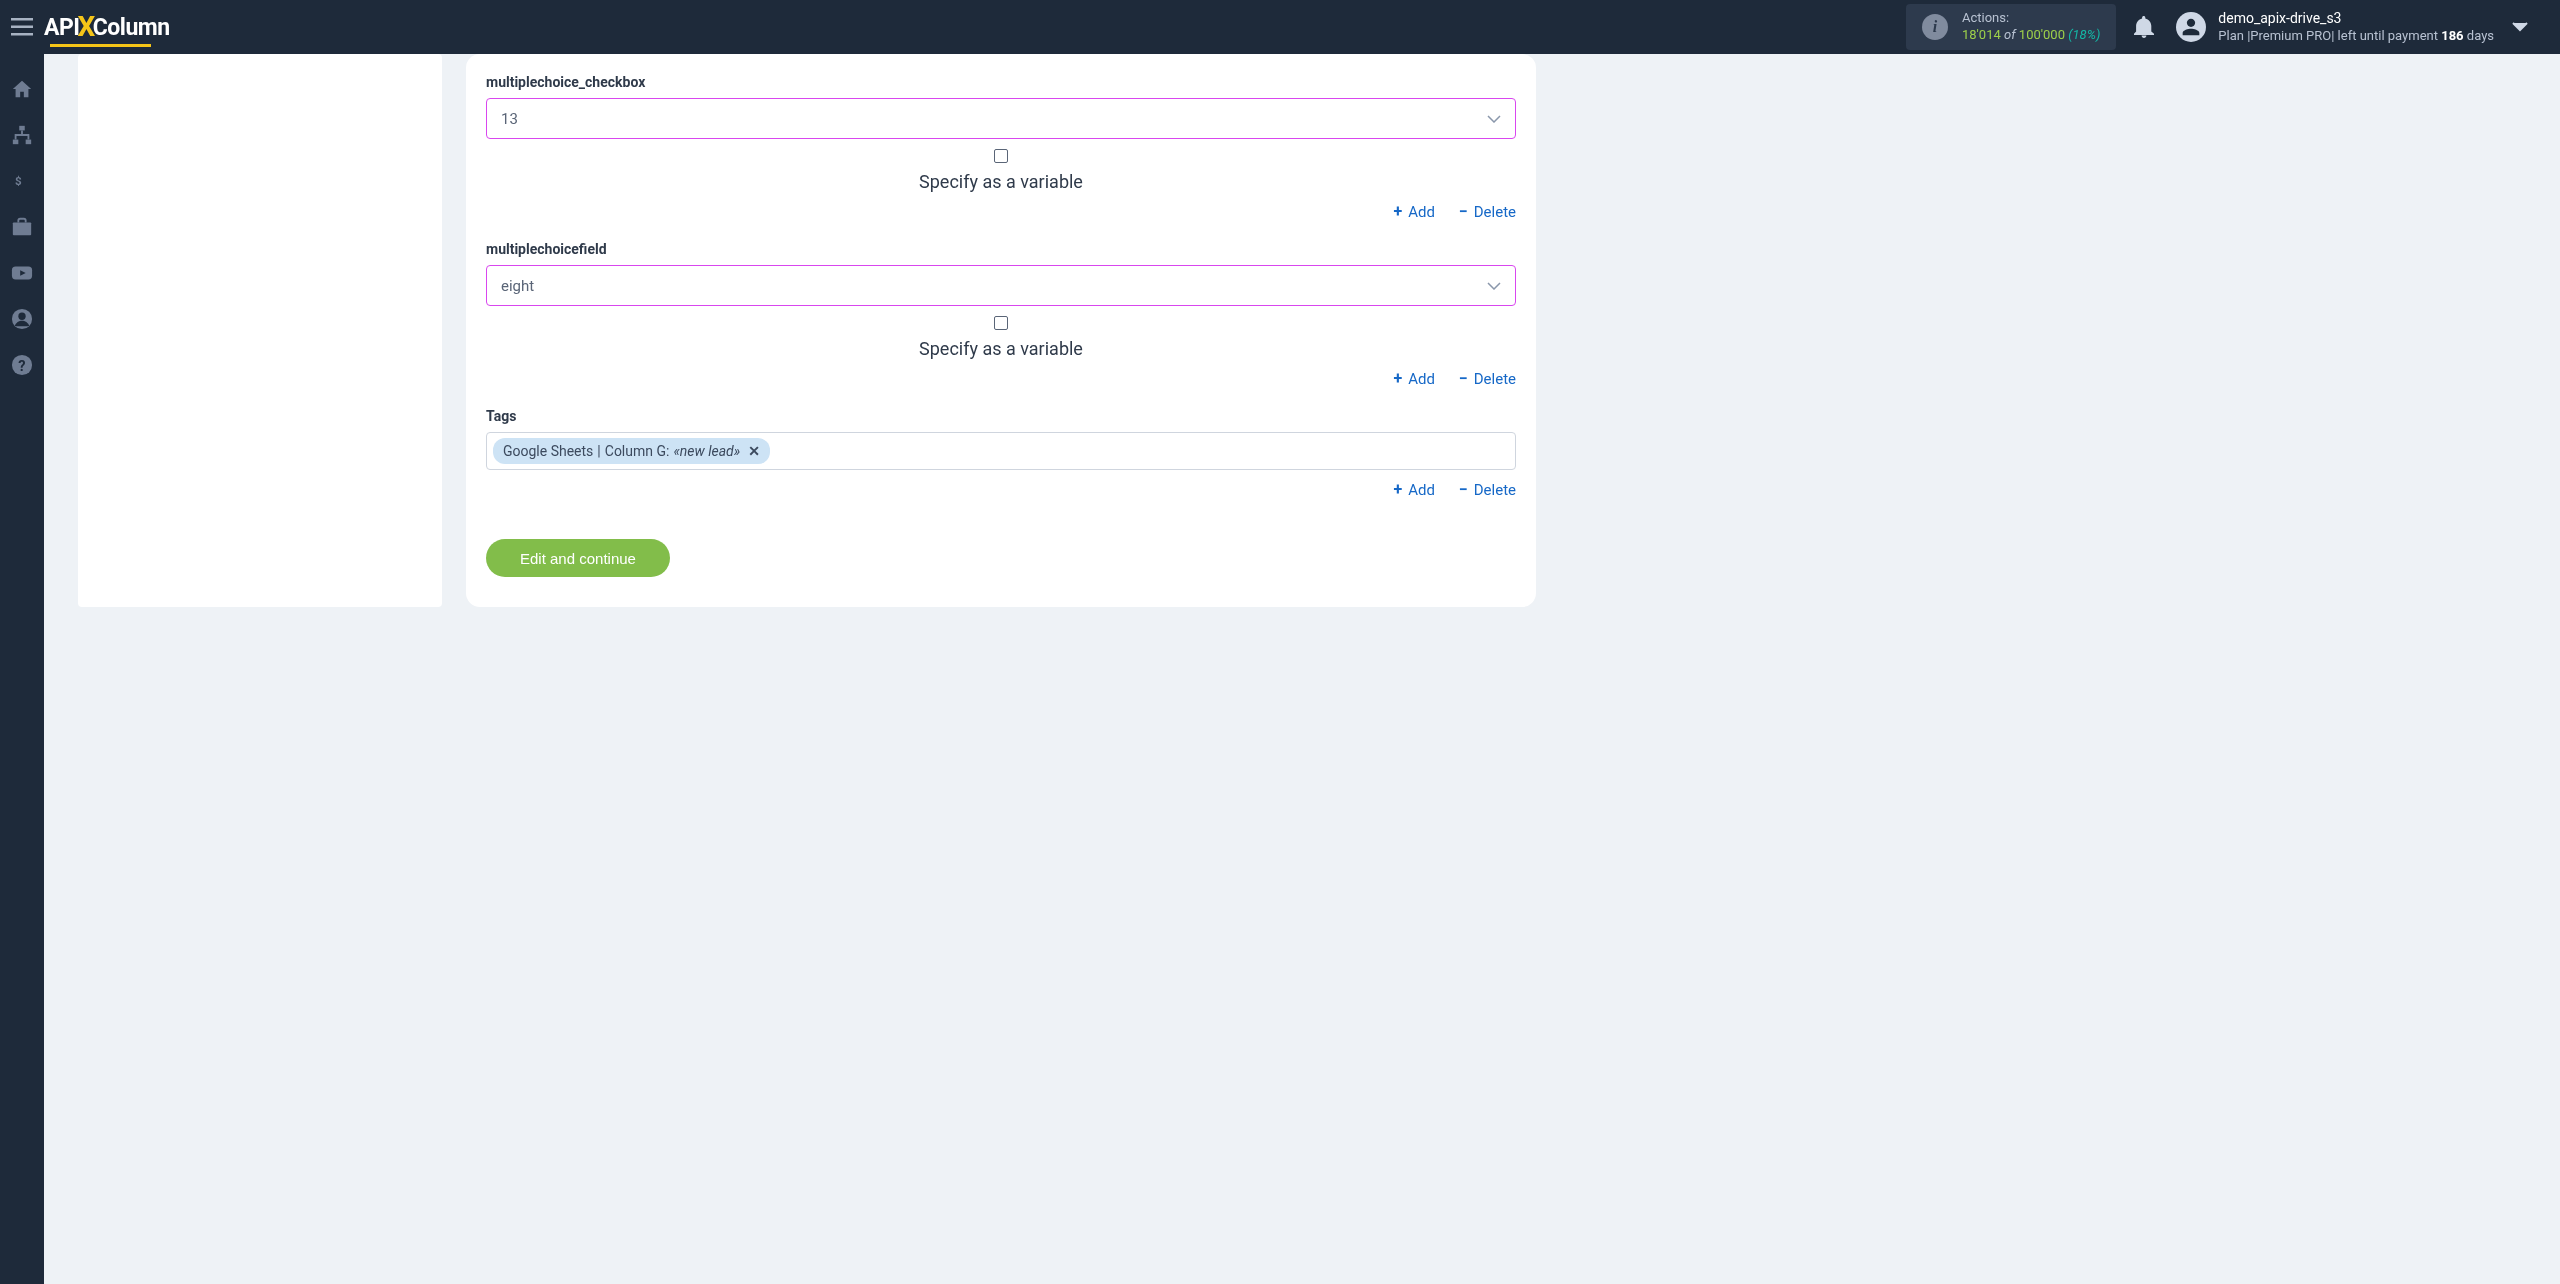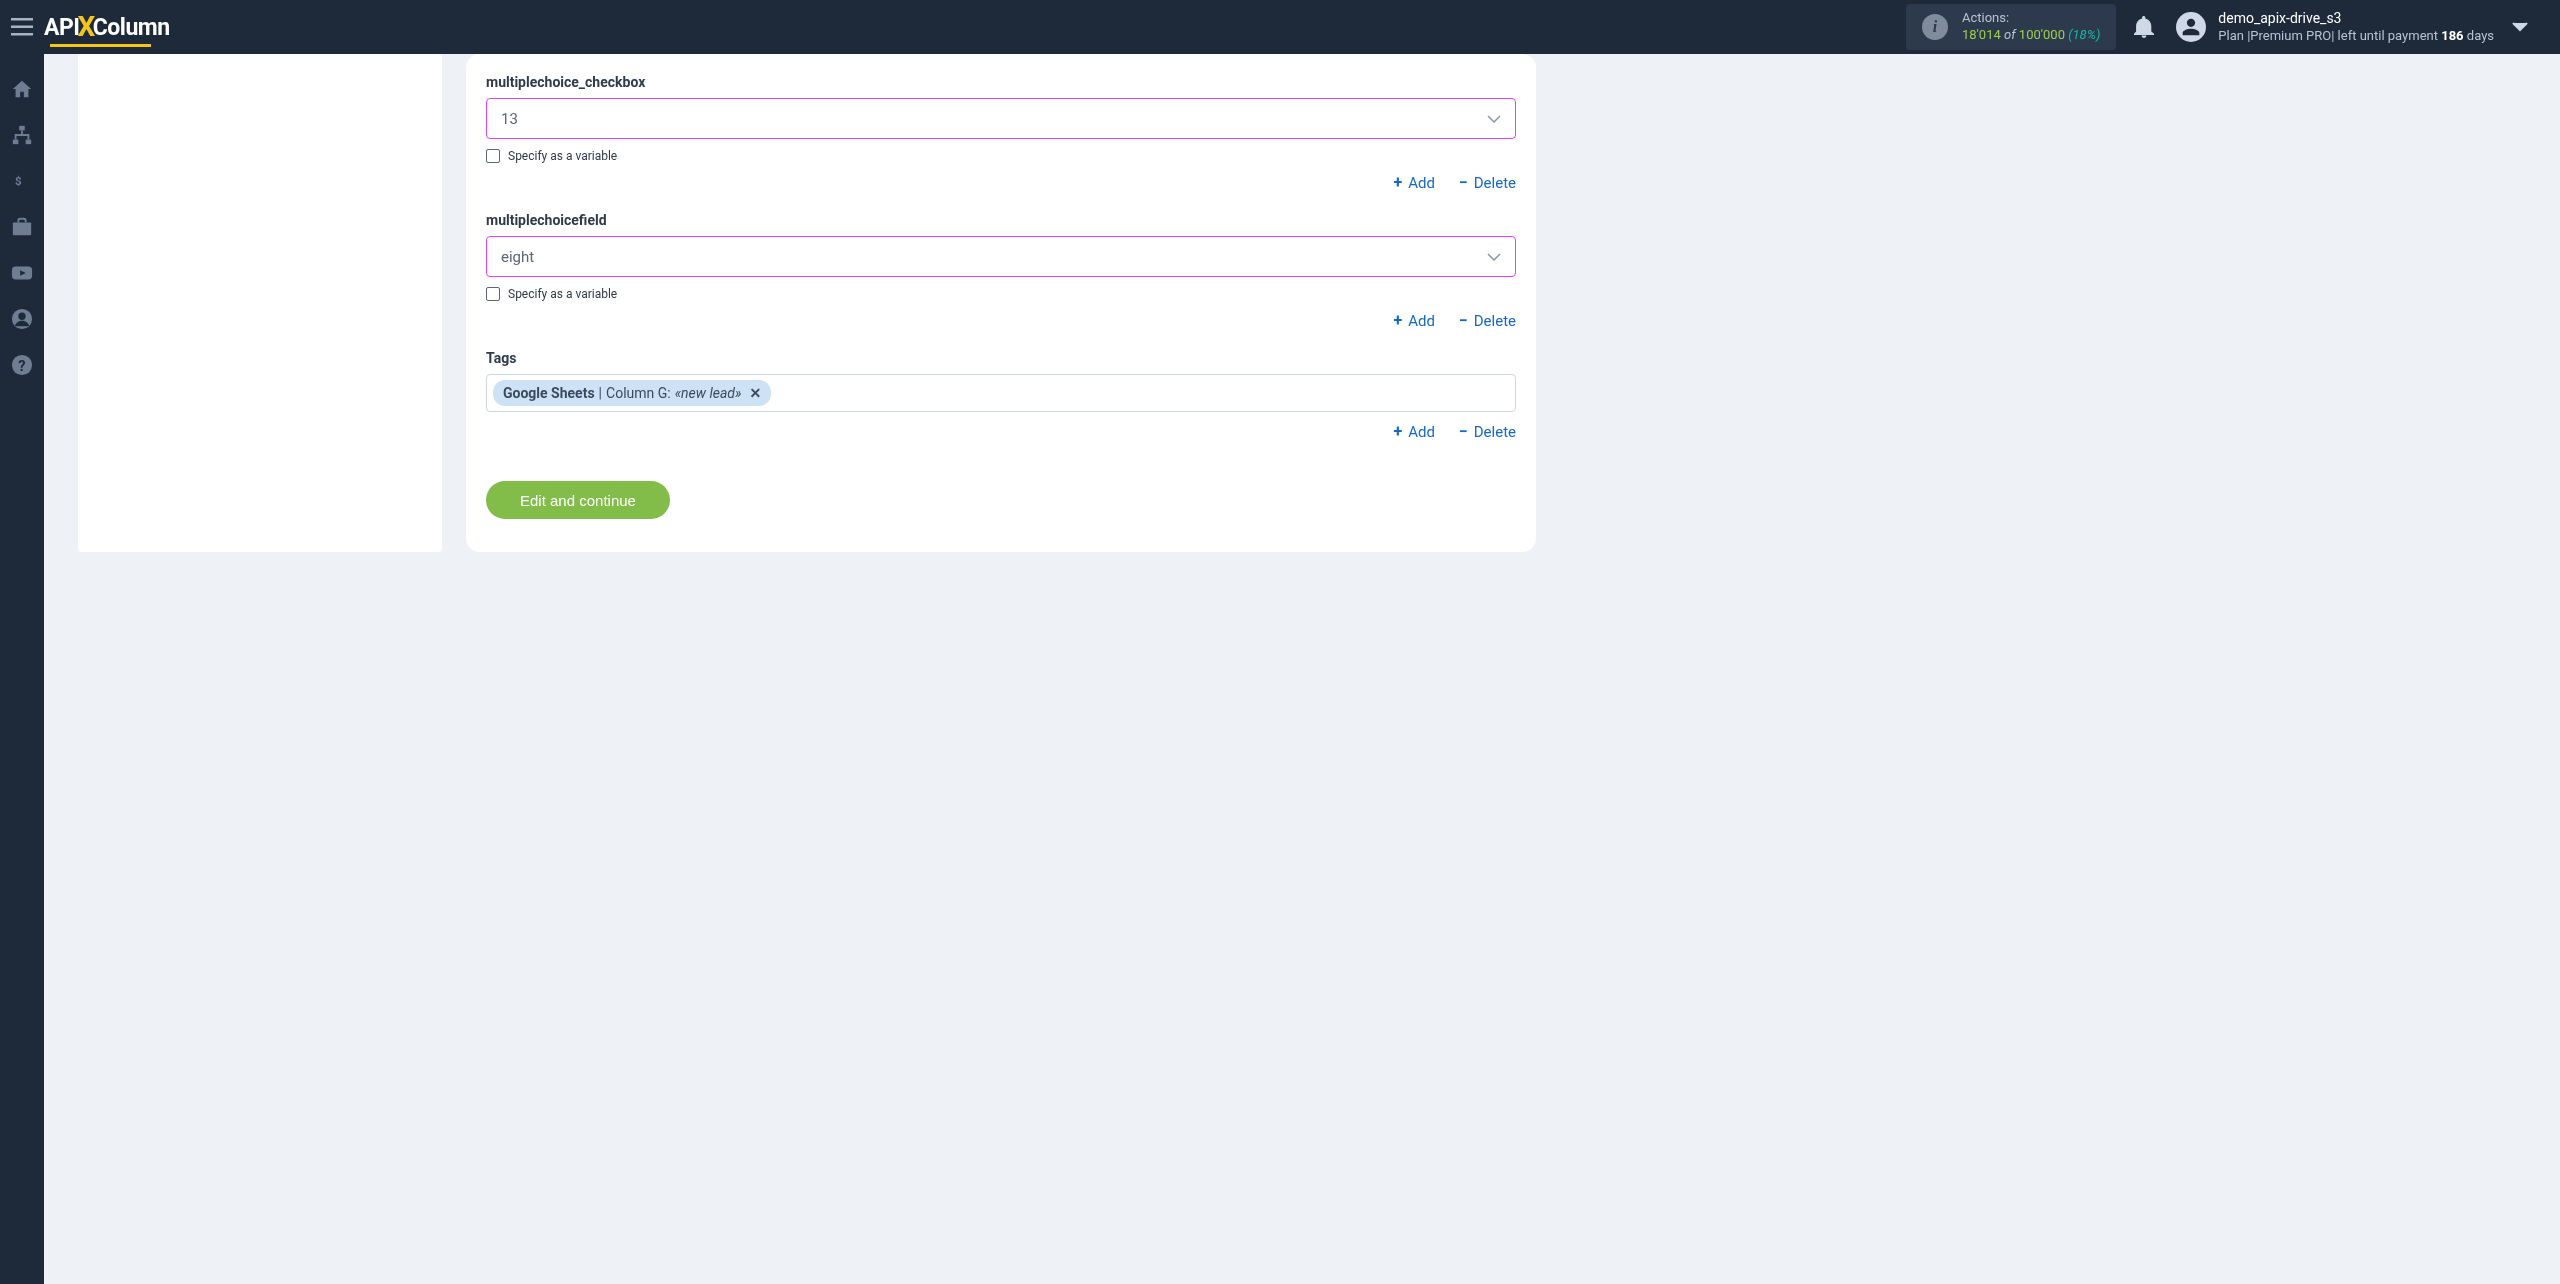--- a/index.html
+++ b/index.html
@@ -39,29 +39,29 @@
 .main { flex: 1; overflow: auto; padding: 0; }
 .columns { display: flex; gap: 24px; padding: 0 34px; }
 .left-card { width: 364px; background: #fff; border-radius: 4px; min-height: 498px; }
 .right-card { width: 1070px; background: #fff; border-radius: 14px; padding: 20px 20px 30px 20px; }
 
 .field-block { margin-bottom: 20px; }
 .field-label { font-weight: 700; font-size: 14px; color: #2f3a4a; margin-bottom: 8px; }
 .select { border: 1px solid #d946ef; border-radius: 4px; height: 41px; display: flex; align-items: center; padding: 0 14px; justify-content: space-between; cursor: pointer; background: #fff; }
 .select-val { color: #5a6577; font-size: 15px; }
 .select-chev { color: #8a97ab; }
-.checkbox-row { display: flex; align-items: center; gap: 8px; margin-top: 10px; font-size: 12px; color: #2f3a4a; }
+.checkbox-row { display: flex; align-items: center; gap: 8px; margin-top: 10px; font-size: 18px; color: #2f3a4a; flex-direction: column; }
 .checkbox { width: 14px; height: 14px; border: 1.5px solid #5a6577; border-radius: 2px; }
 .actions-row { display: flex; justify-content: flex-end; gap: 24px; margin-top: 10px; font-size: 15px; }
 .action-link { color: #1668c7; display: flex; align-items: center; gap: 6px; cursor: pointer; }
 .action-link .ico { font-weight: 700; font-size: 16px; }
 
 .tags-input { border: 1px solid #cfd5de; border-radius: 4px; min-height: 38px; padding: 5px 6px; display: flex; flex-wrap: wrap; gap: 4px; }
 .tag { background: #cde3f5; border-radius: 12px; padding: 3px 10px; font-size: 14px; color: #3c4a5e; display: flex; align-items: center; gap: 4px; }
-.tag b { font-weight: 700; }
+.tag b { font-weight: 400; }
 .tag i { font-style: italic; }
 .tag .x-close { font-weight: 700; margin-left: 4px; cursor: pointer; font-style: normal; }
 
 .submit-btn { background: #82bd4a; color: #fff; border: none; border-radius: 22px; height: 38px; padding: 0 34px; font-size: 15px; font-weight: 500; cursor: pointer; margin-top: 20px; }
 
 svg { display: block; }
 </style>
 </head>
 <body>
 

